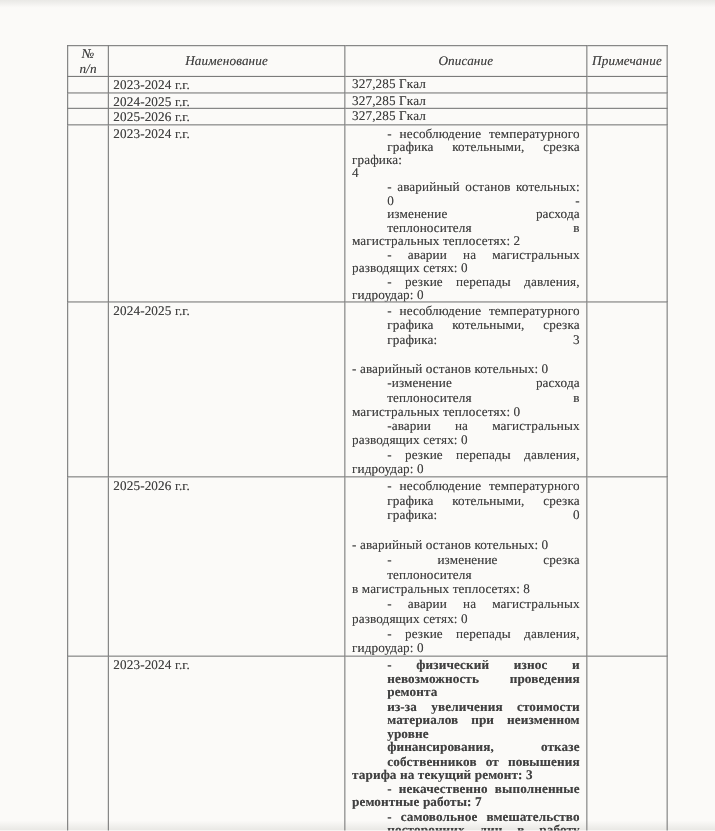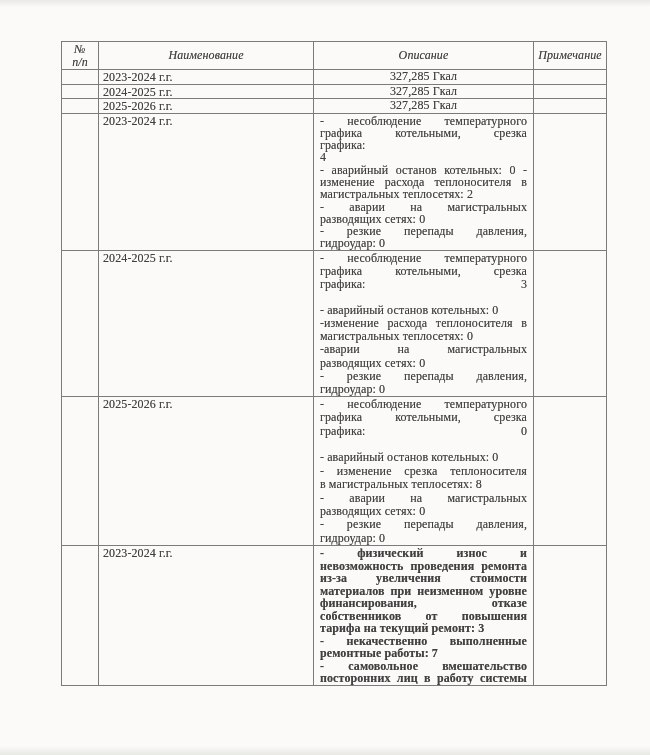--- a/index.html
+++ b/index.html
@@ -53,28 +53,28 @@
   tr.r-section { height: 13px; }
   tr.r-section td { line-height: 12.5px; }
   tr.b1 { height: 136px; }
   tr.b2 { height: 145px; }
   tr.b3 { height: 149px; }
   tr.b4 { height: 139px; }
   td.c-num  { padding: 0 1px 0 3px; }
   td.c-name { padding: 1px 2px 0 4px; line-height: 12.5px; }
   td.c-desc { padding: 1px 6px 0 6px; }
   td.c-note { padding: 0 2px; }
-  tr.r-simple td.c-desc { text-align: center; padding-top: 0; }
+  tr.r-simple td.c-desc { padding-top: 0; }
   td.c-merged { text-align: center; padding: 0; line-height: 12.5px; }
   .dl {
     text-align: justify;
     text-justify: inter-word;
     white-space: normal;
   }
-  .dl.j { text-align-last: justify; }
+  .dl.j { text-align-last: justify; margin-left: 32px; }
   tr.b1 .dl { line-height: 12.3px; }
   tr.b2 .dl { line-height: 13.1px; }
   tr.b3 .dl { line-height: 13.4px; }
   tr.b4 .dl { line-height: 12.5px; font-weight: bold; }
 </style>
 </head>
 <body>
 
 <div class="page">
   <table class="doc">

